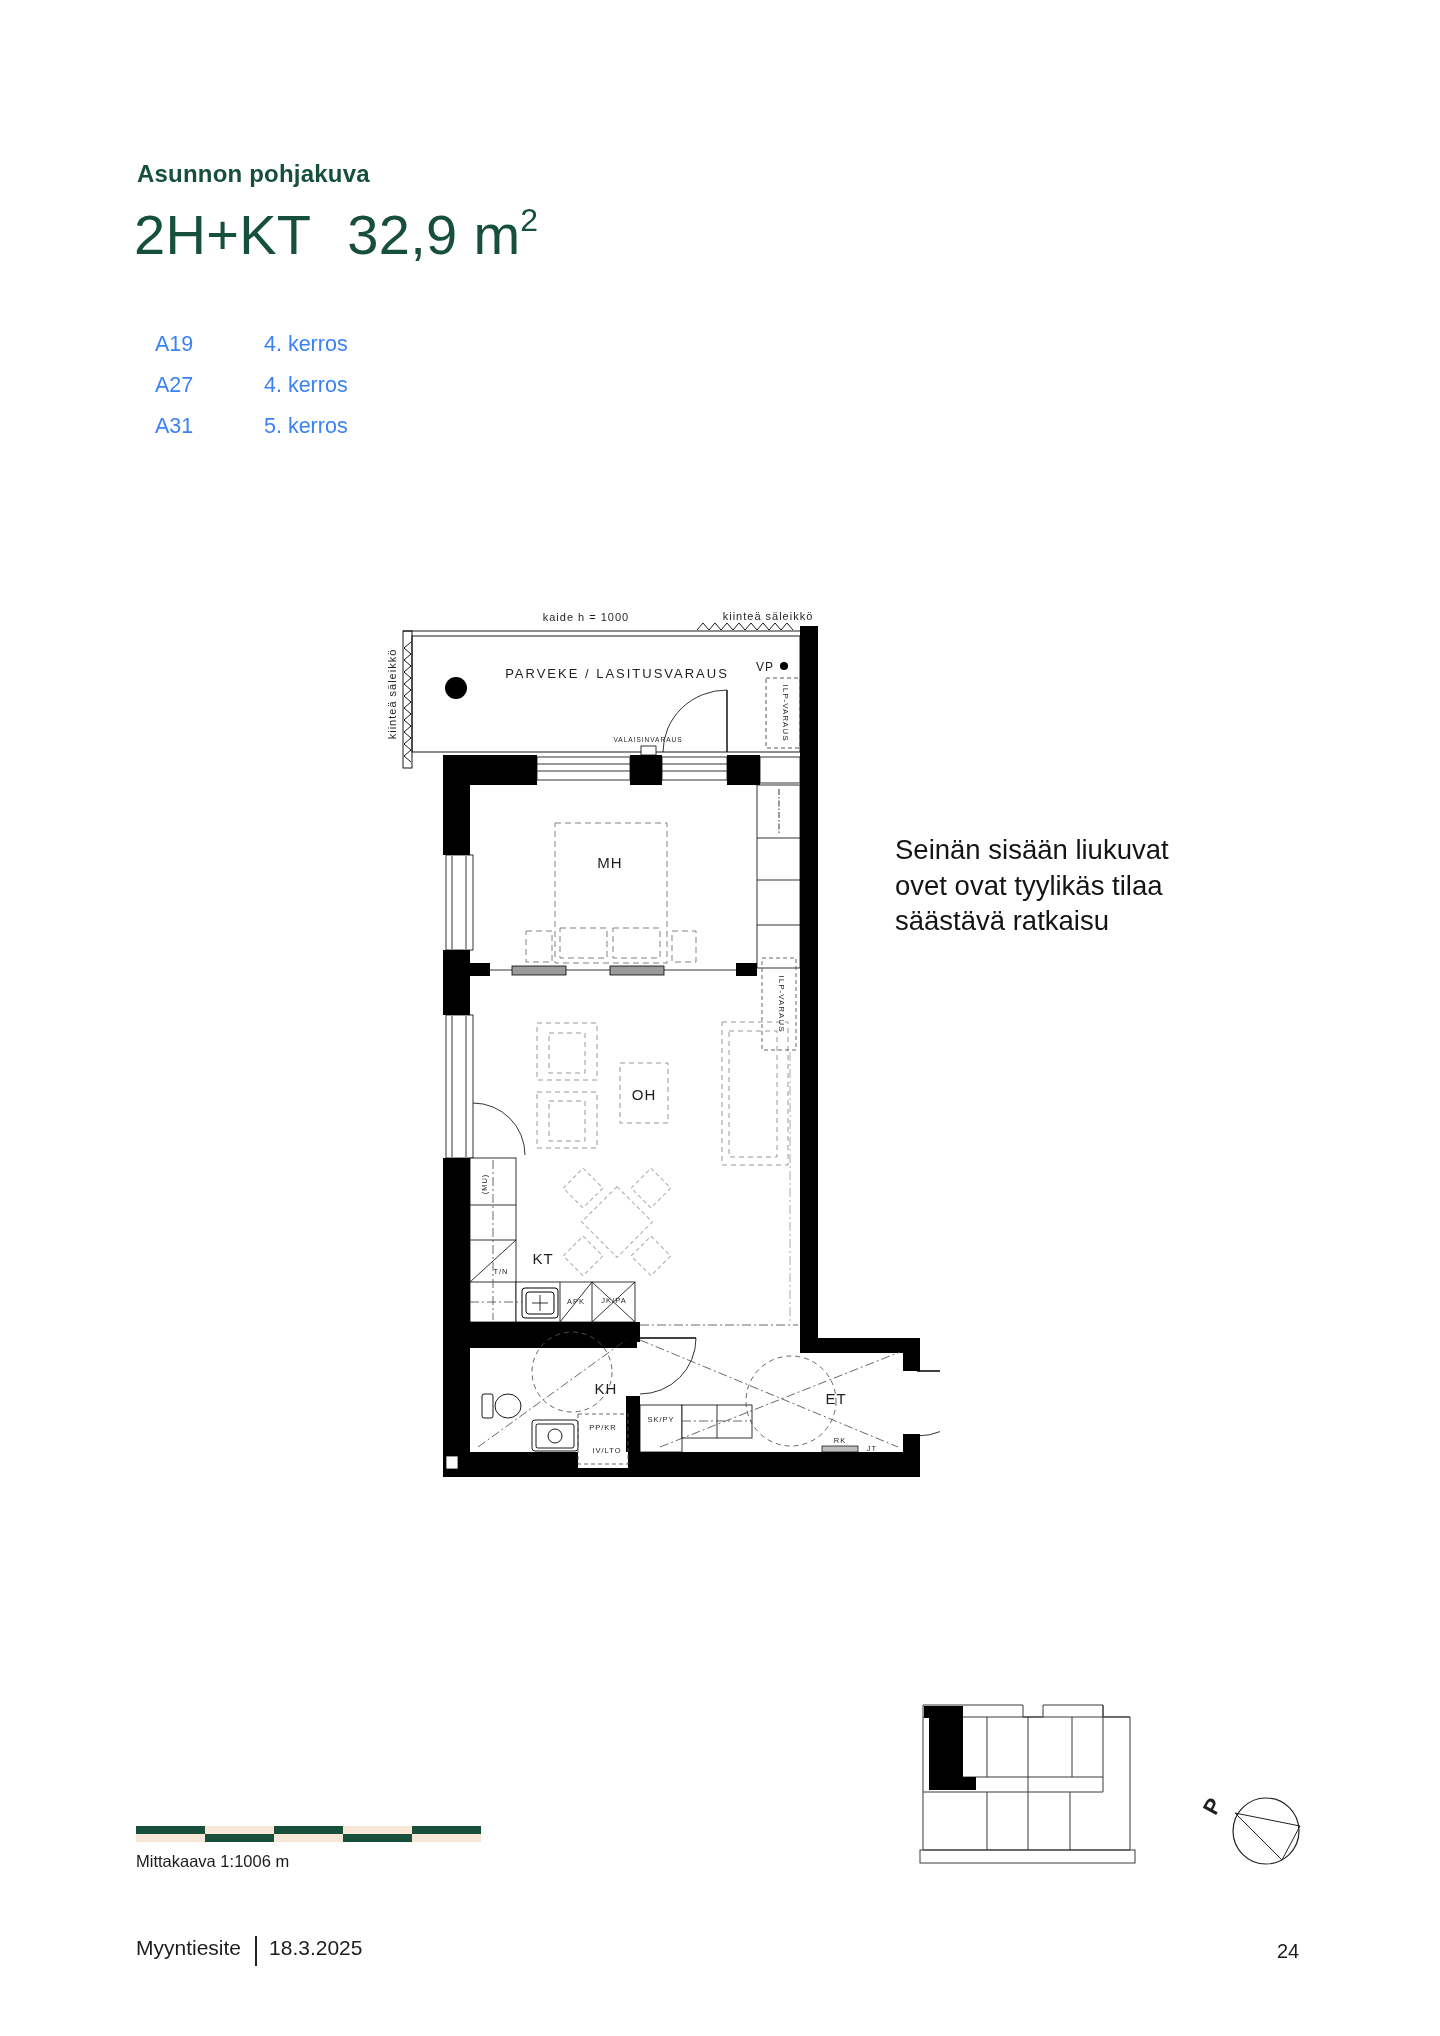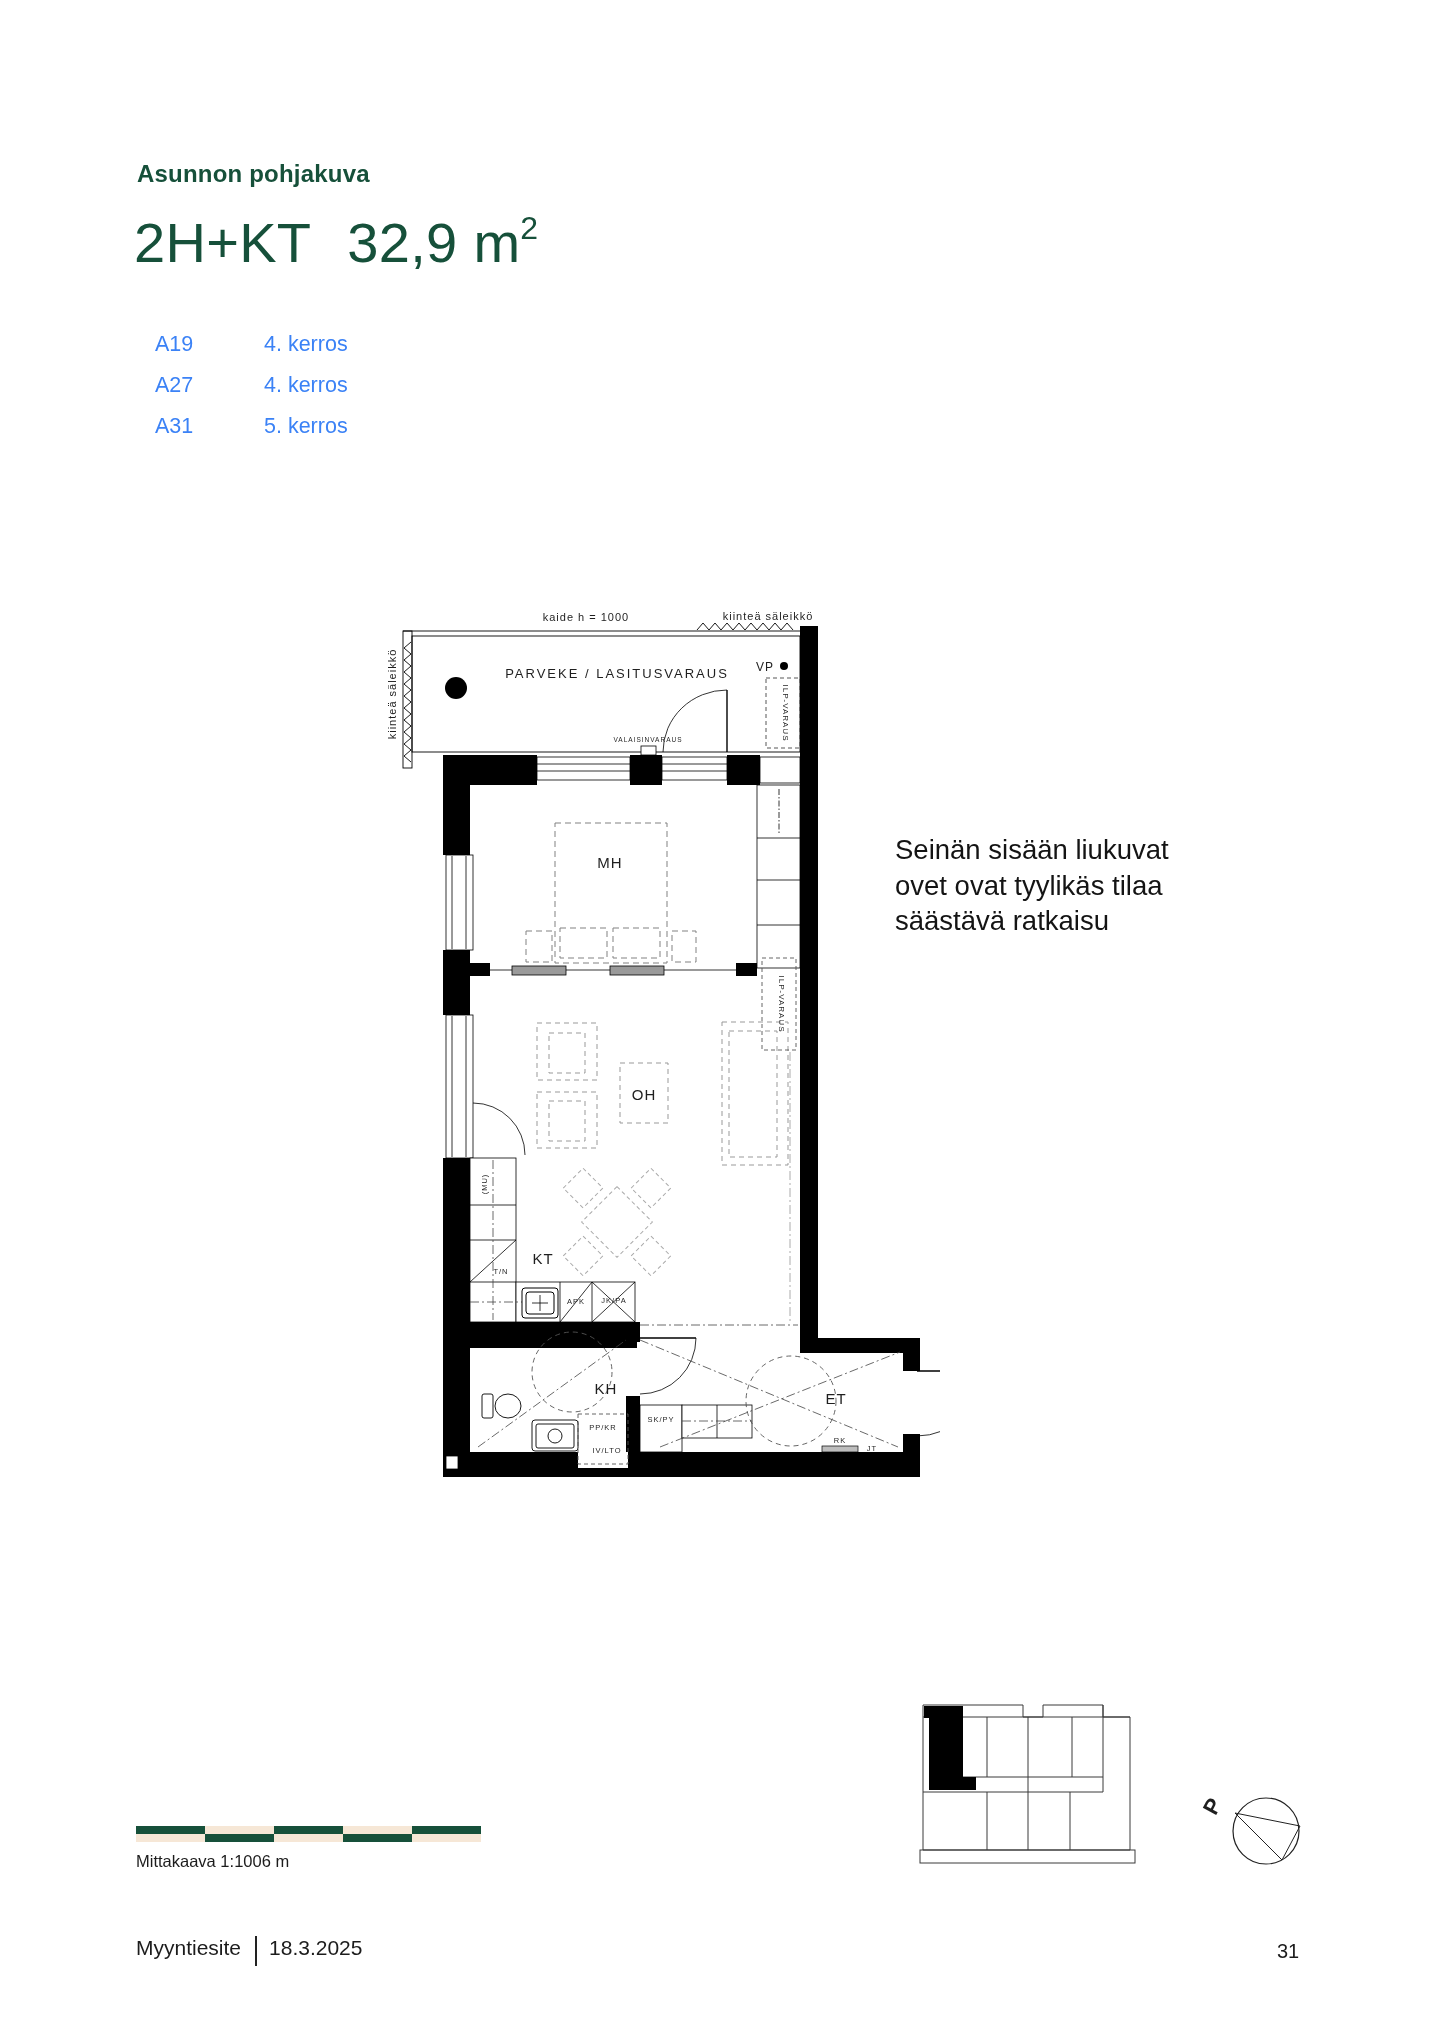--- a/index.html
+++ b/index.html
@@ -6,21 +6,21 @@
   body{
     width:1440px;height:2036px;position:relative;background:#ffffff;
     font-family:"Liberation Sans","DejaVu Sans",sans-serif;color:#1a1a1a;
     overflow:hidden;
   }
   .abs{position:absolute;}
   .eyebrow{
     left:137px;top:160px;font-size:24px;font-weight:700;color:#16503a;letter-spacing:.2px;
   }
   .title{
-    left:134px;top:210px;font-size:56px;font-weight:500;color:#16503a;letter-spacing:.3px;
+    left:134px;top:202px;font-size:56px;font-weight:500;color:#16503a;letter-spacing:.3px;
     display:flex;align-items:flex-start;
   }
   .title .gap{display:inline-block;width:36px;}
   .title sup{font-size:32px;line-height:1;margin-top:2px;}
   .apt-list{left:138px;top:324px;font-size:21.5px;color:#3b82f6;margin-left:17px;}
   .apt-row{height:41px;display:flex;align-items:center;}
   .apt-row .unit{width:109px;}
   .note{
     left:895px;top:792px;font-size:27.5px;line-height:35.5px;color:#141414;margin-top:40px;
   }
@@ -278,13 +278,13 @@
     <path d="M1235 1813 L1300 1826 L1282 1860 Z" stroke-width="1"></path>
   </g>
   <text x="1212" y="1814" font-size="22" font-weight="bold" text-anchor="middle" transform="rotate(-62 1212 1806)" fill="#1a1a1a">P</text>
 </svg>
 
 <div class="abs footer">
   <span>Myyntiesite</span>
   <span class="sep"></span>
   <span>18.3.2025</span>
 </div>
-<div class="abs pagenum">31</div>
+<div class="abs pagenum">24</div>
 
 </body></html>

